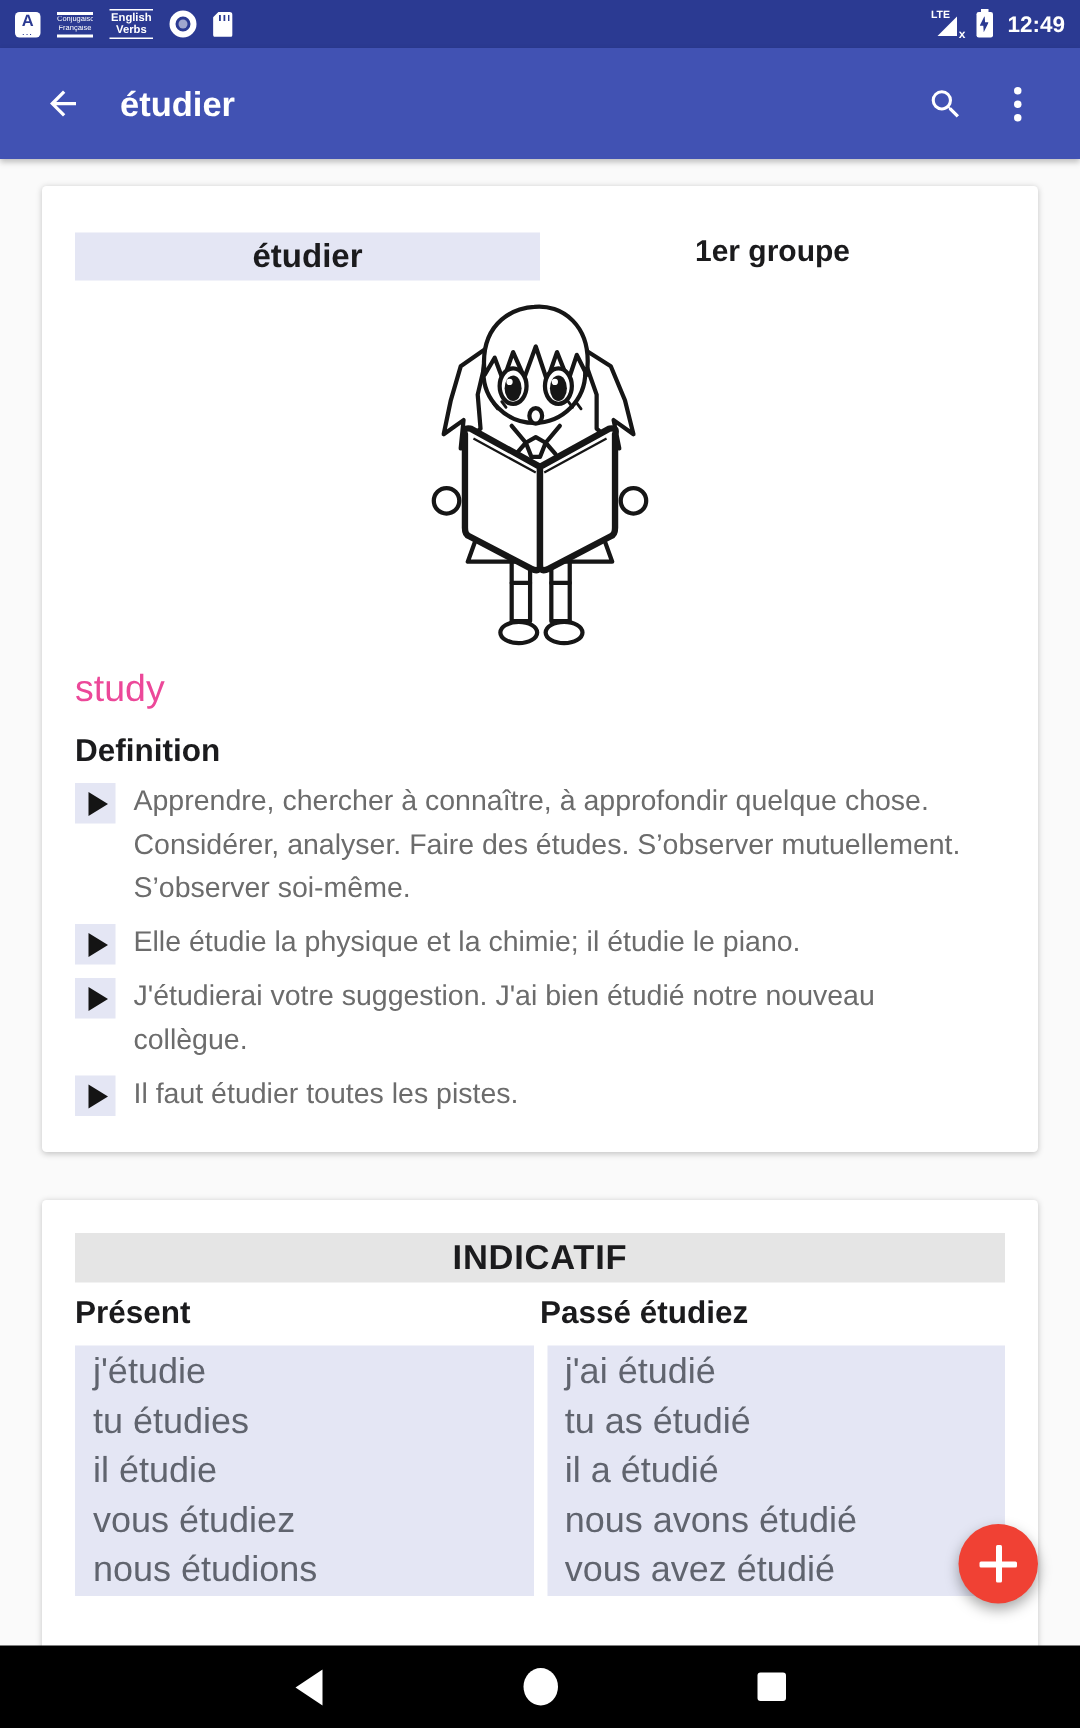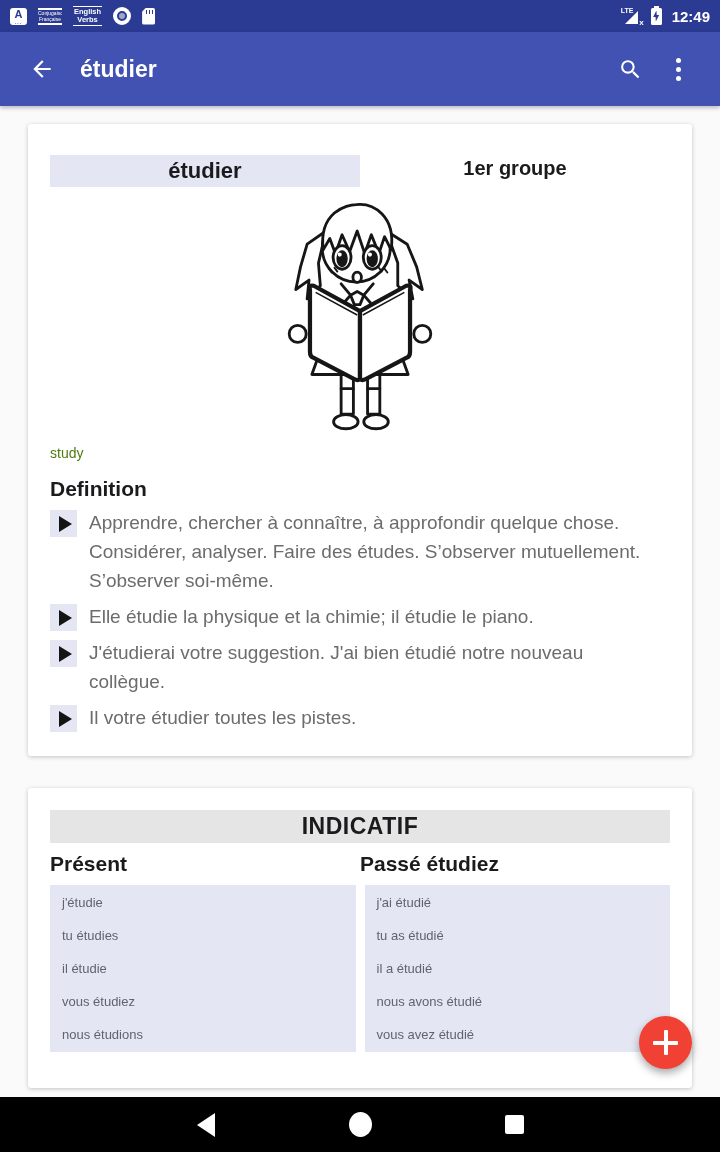--- a/index.html
+++ b/index.html
@@ -44,35 +44,35 @@
   .content { height:1046px; overflow:hidden; padding:18px 28px 0; }
   .card { background:#fff; border-radius:3px; box-shadow:0 1px 4px rgba(0,0,0,.22); }
   .card1 { padding:22px 22px 24px; }
 
   .verb-row { display:flex; align-items:flex-start; margin-top:9px; }
   .verb-box { width:310px; height:32px; background:#E4E6F4; text-align:center; line-height:32px; font-size:22px; font-weight:bold; color:#1b1b1d; }
   .group-label { flex:1; text-align:center; font-size:20px; font-weight:bold; color:#1b1b1d; margin-top:2px; }
 
   .illo { height:236px; display:flex; justify-content:center; margin-top:10px; }
 
-  .study-link { display:inline-block; color:#4d7c0f; font-size:14px; margin-top:12px; cursor:pointer; }
+  .study-link { display:inline-block; color:#ec4899; font-size:25px; margin-top:12px; cursor:pointer; }
   .sec-head { font-size:21px; font-weight:bold; color:#1b1b1d; margin-top:15px; }
   .bullet-row { display:flex; align-items:flex-start; margin-top:9px; }
   .bullet { width:27px; height:27px; background:#E4E6F4; flex:none; display:flex; align-items:center; justify-content:center; }
   .bullet b { width:0; height:0; border-left:13px solid #141414; border-top:8px solid transparent; border-bottom:8px solid transparent; margin-left:3px; }
   .bullet-text { margin-left:12px; font-size:19px; line-height:29px; color:#6C6C6C; max-width:575px; margin-top:-2px; }
 
   
   .card2 { margin-top:32px; padding:22px 22px 0; min-height:300px; }
   .mood-bar { height:33px; background:#e5e5e5; text-align:center; line-height:33px; font-size:23px; font-weight:bold; color:#1b1b1d; letter-spacing:.5px; }
   .tense-heads { display:flex; height:42px; align-items:center; }
   .tense-heads div { flex:1; text-align:left; font-size:21px; font-weight:bold; color:#1b1b1d; }
   .cols { display:flex; gap:9px; }
   .col { flex:1; background:#E4E6F4; padding:1px 0; }
-  .form-row { height:33px; line-height:33px; padding-left:12px; font-size:13px; color:#60646E; white-space:nowrap; overflow:hidden; }
+  .form-row { height:33px; line-height:33px; padding-left:12px; font-size:24px; color:#60646E; white-space:nowrap; overflow:hidden; }
 
   
   .fab { position:absolute; top:1016px; right:28px; width:53px; height:53px; border-radius:50%; background:#F04134; box-shadow:0 4px 9px rgba(0,0,0,.35); z-index:8; cursor:pointer; }
   .fab:before { content:""; position:absolute; left:14px; top:24.5px; width:25px; height:4px; background:#fff; border-radius:1px; }
   .fab:after { content:""; position:absolute; left:24.5px; top:14px; width:4px; height:25px; background:#fff; border-radius:1px; }
 
   
   .nav-bar { position:absolute; bottom:0; left:0; width:720px; height:55px; background:#000; display:flex; align-items:center; justify-content:center; z-index:10; }
   .nav-slot { width:24px; height:26px; margin:0 65px; display:flex; align-items:center; justify-content:center; cursor:pointer; }
   .nav-back { width:0; height:0; border-top:12px solid transparent; border-bottom:12px solid transparent; border-right:18px solid #fff; }
@@ -220,21 +220,21 @@
       <div class="bullet-row">
         <div class="bullet">
             <b></b>
           </div>
         <div class="bullet-text">J'étudierai votre suggestion. J'ai bien étudié notre nouveau collègue.</div>
       </div>
       <div class="bullet-row">
         <div class="bullet">
             <b></b>
           </div>
-        <div class="bullet-text">Il votre étudier toutes les pistes.</div>
+        <div class="bullet-text">Il faut étudier toutes les pistes.</div>
       </div>
     </div>
 
     <div class="card card2">
       <div class="mood-bar">INDICATIF</div>
       <div class="tense-heads">
         <div>Présent</div>
         <div>Passé étudiez</div>
       </div>
       <div class="cols">

